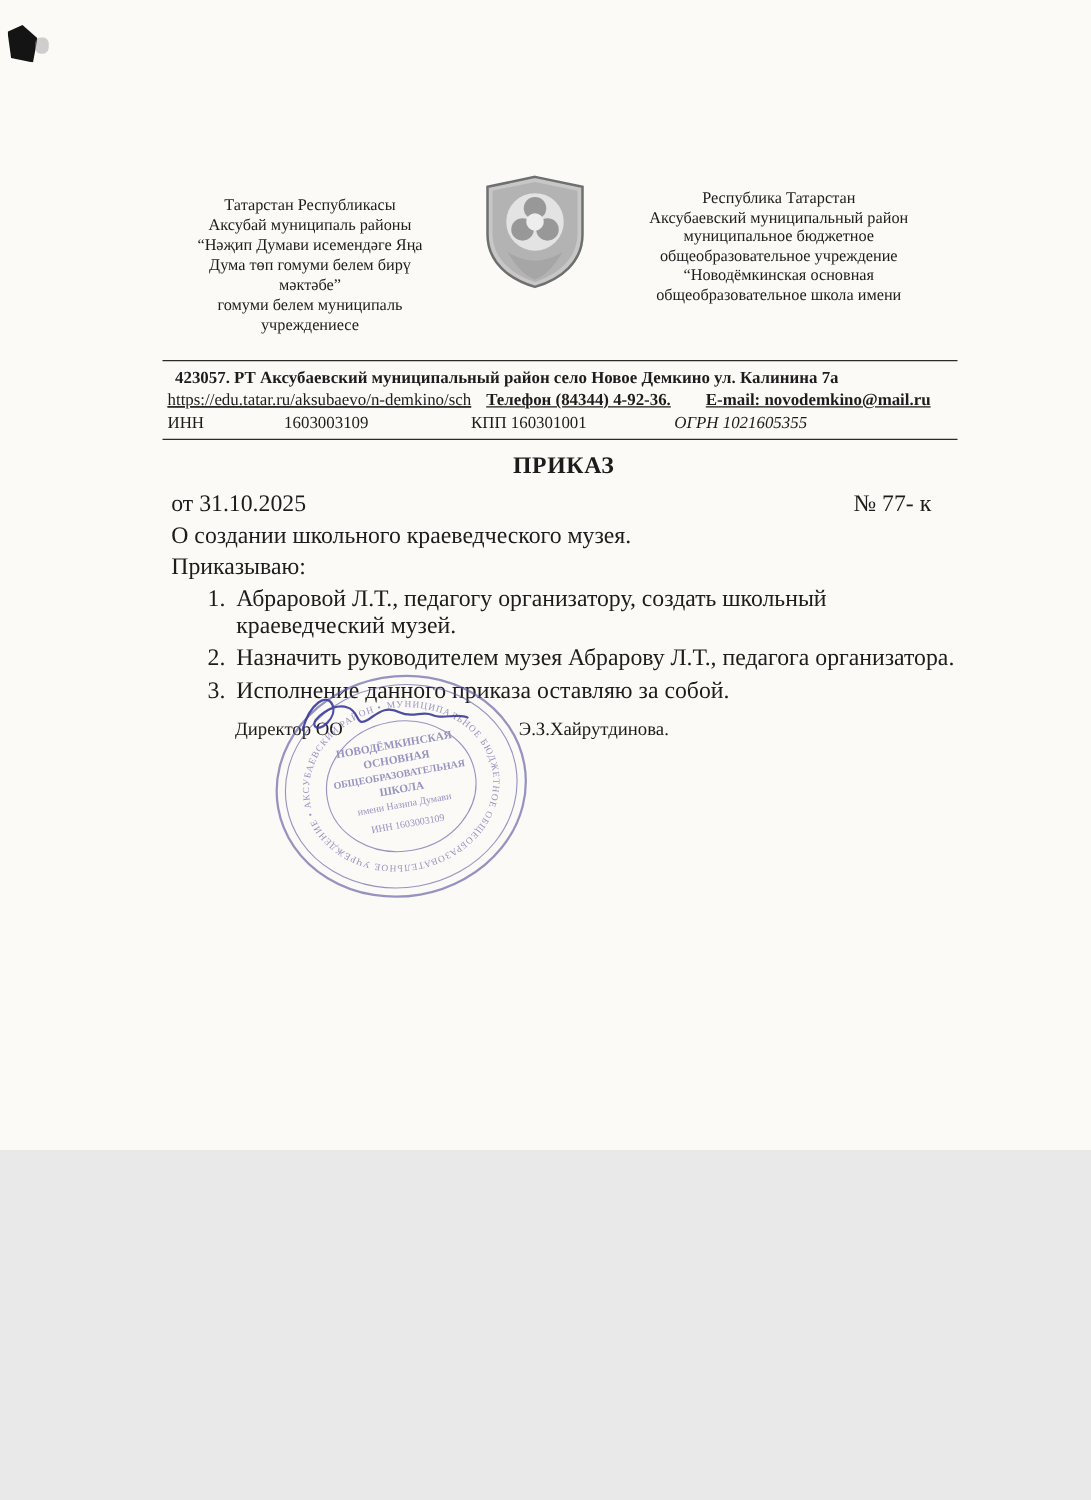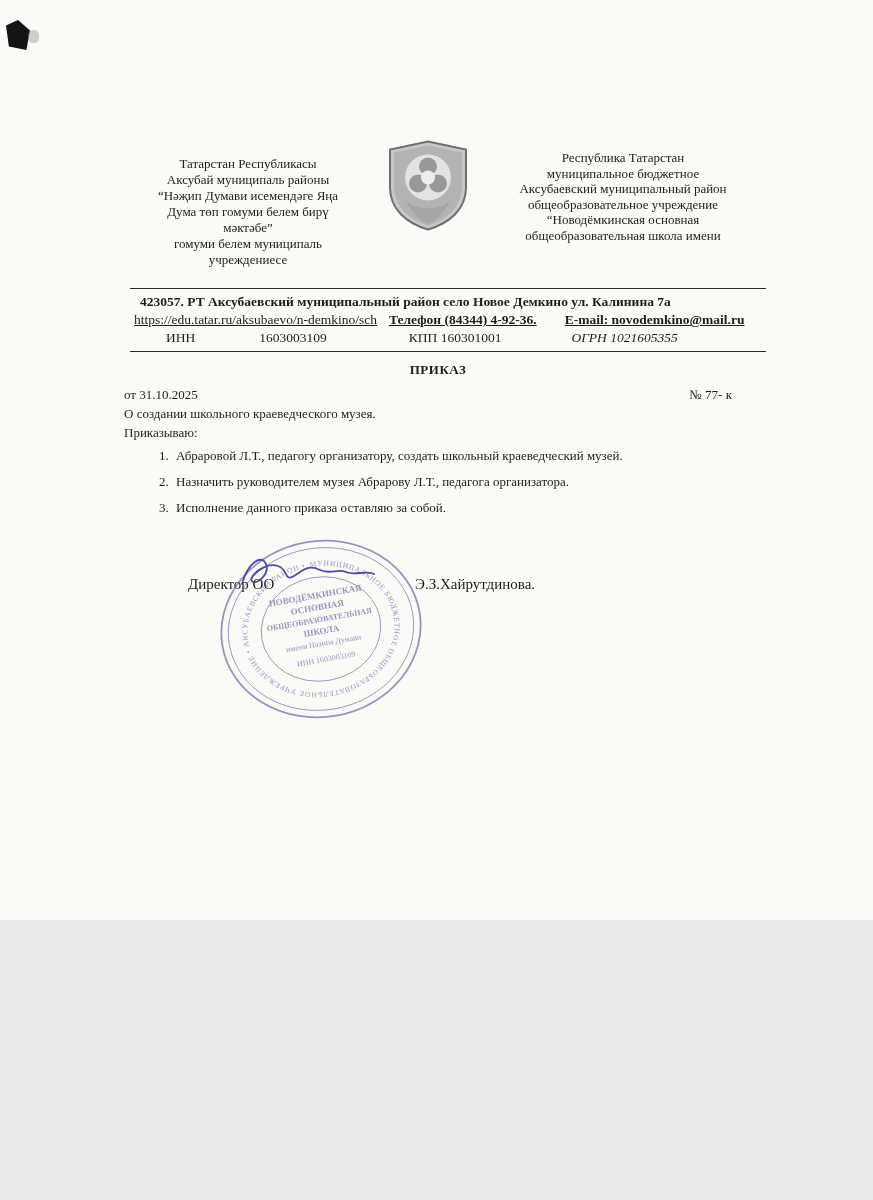--- a/index.html
+++ b/index.html
@@ -32,27 +32,27 @@
     position:absolute; left:130px; top:288px; width:636px;
     border-top:1.5px solid #2b2b2b; border-bottom:1.5px solid #2b2b2b;
     padding:4px 4px 5px 4px; font-size:13.5px; line-height:17px;
   }
   .contact-row1 { font-weight:bold; padding-left:6px; white-space:nowrap; }
   .contact-row2 { display:flex; align-items:baseline; margin-top:1px; white-space:nowrap;text-decoration:underline; }
   .website { text-decoration:underline; color:#1c1c1c; }
   .phone { font-weight:bold; margin-left:12px; }
   .email { font-weight:bold; margin-left:28px; }
   .contact-row3 { display:flex; align-items:baseline; margin-top:1px; white-space:nowrap; }
-  .inn-label { margin-left:32px; }
+  .inn-label { }
   .inn-value { margin-left:64px; }
   .kpp { margin-left:82px; }
   .ogrn { margin-left:70px;font-style:italic; }
 
   
-  .order { position:absolute; left:124px; top:362px; width:628px; font-size:13px; }
+  .order { position:absolute; left:137px; top:362px; width:628px; font-size:19px; }
   .order-title { text-align:center; font-weight:bold; letter-spacing:0.5px; }
   .order-meta { display:flex; justify-content:space-between; margin-top:9px; padding-right:20px; }
   .order-subject { margin-top:3px; }
   .order-lead { margin-top:3px; }
   .order-list { margin-top:4px; margin-left:26px; padding-left:22px; }
   .order-list li { margin-bottom:5px; line-height:21px; padding-left:4px; }
 
   
   .signatures { position:absolute; left:188px; top:576px; width:430px; font-size:15px; z-index:2; }
   .sig-row { display:flex; margin-bottom:7px; }
@@ -103,25 +103,25 @@
       <circle cx="42" cy="27" r="9" fill="#989898"></circle>
       <circle cx="32" cy="44" r="9" fill="#989898"></circle>
       <circle cx="52" cy="44" r="9" fill="#989898"></circle>
       <circle cx="42" cy="38" r="7" fill="#ededed"></circle>
       <path d="M20 62 q22 14 44 0 q-10 18 -22 22 q-12 -4 -22 -22z" fill="#a6a6a6"></path>
     </svg>
   </div>
 
   <div class="lh-right">
     <div class="lh-line">Республика Татарстан</div>
+    <div class="lh-line">Аксубаевский муниципальный район</div>
     <div class="lh-line">муниципальное бюджетное</div>
-    <div class="lh-line">Аксубаевский муниципальный район</div>
     <div class="lh-line">общеобразовательное учреждение</div>
     <div class="lh-line bold">“Новодёмкинская основная</div>
-    <div class="lh-line bold">общеобразовательная  школа имени</div>
+    <div class="lh-line bold">общеобразовательное  школа имени</div>
   </div>
 
   <div class="contact">
     <div class="contact-row1">423057. РТ Аксубаевский муниципальный район  село Новое Демкино ул. Калинина  7а</div>
     <div class="contact-row2">
       <a class="website">https://edu.tatar.ru/aksubaevo/n-demkino/sch</a>
       <span class="phone">Телефон (84344)  4-92-36.</span>
       <span class="email">E-mail: novodemkino@mail.ru</span>
     </div>
     <div class="contact-row3">

